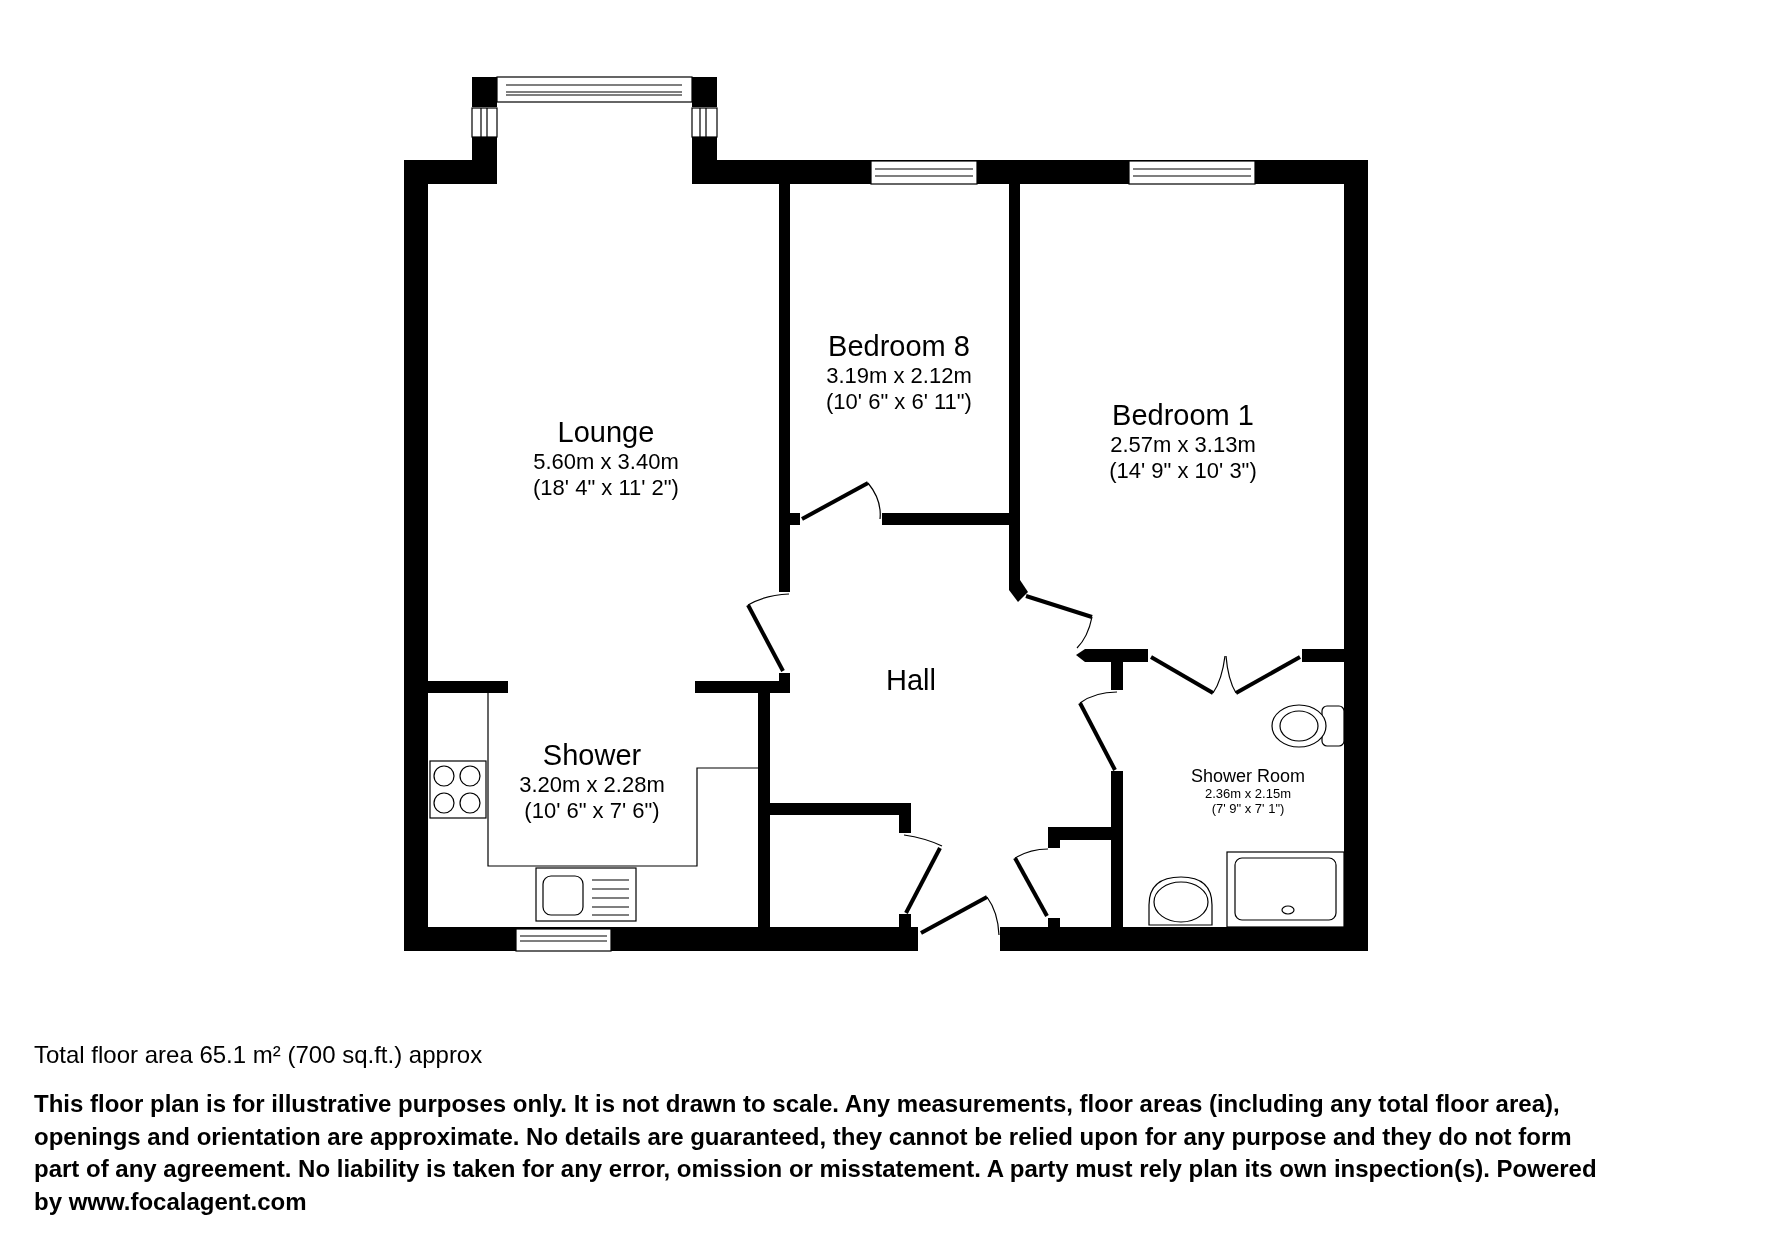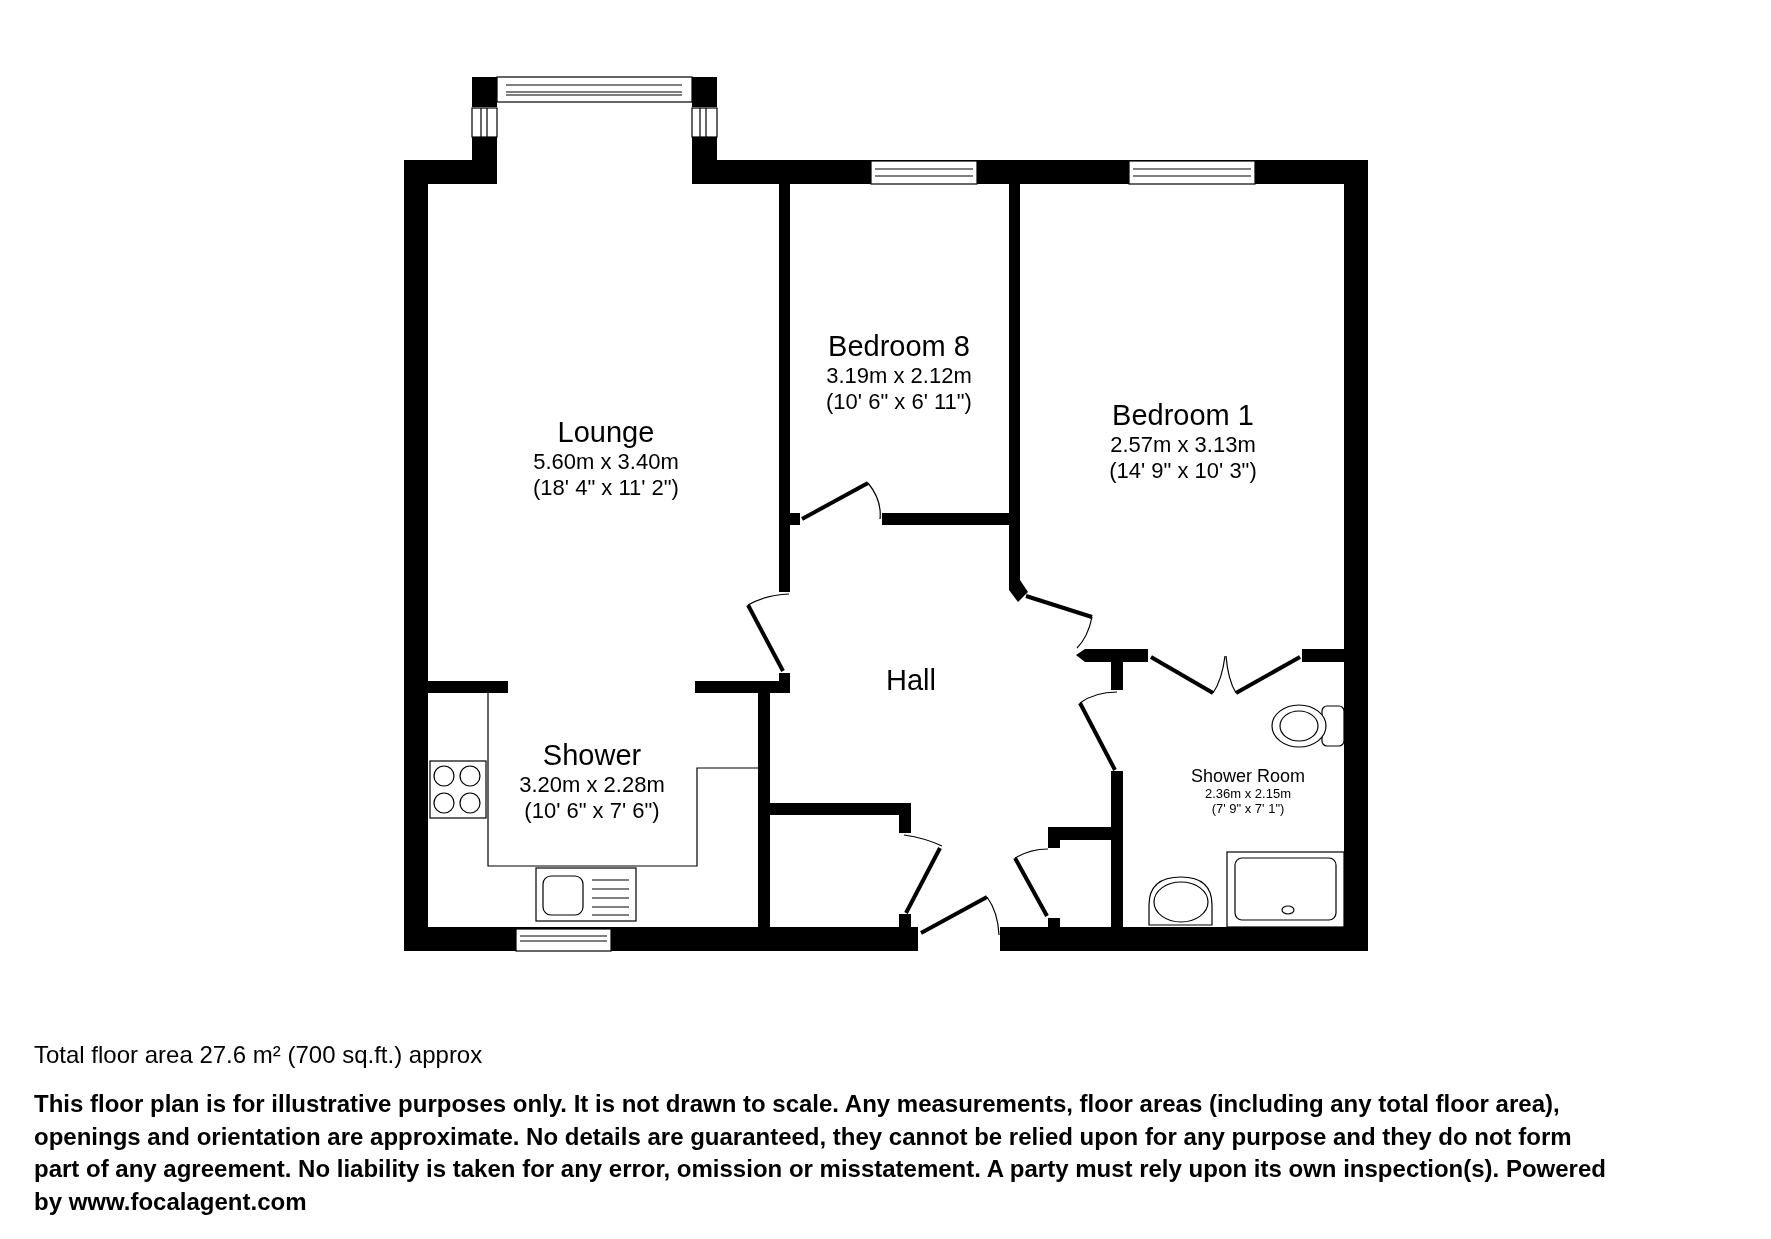--- a/index.html
+++ b/index.html
@@ -193,20 +193,20 @@
 <div class="room-label hall" style="left:911px; top:664px;">
   <span class="room-name">Hall</span>
 </div>
 
 <div class="room-label small" style="left:1248px; top:766px;">
   <span class="room-name">Shower Room</span>
   <span class="room-dim">2.36m x 2.15m</span>
   <span class="room-dim">(7' 9" x 7' 1")</span>
 </div>
 
-<div class="footer" id="total-area">Total floor area 27.6 m² (700 sq.ft.) approx</div>
+<div class="footer" id="total-area">Total floor area 65.1 m² (700 sq.ft.) approx</div>
 
 <div class="footer" id="disclaimer">
   <span>This floor plan is for illustrative purposes only. It is not drawn to scale. Any measurements, floor areas (including any total floor area),</span>
   <span>openings and orientation are approximate. No details are guaranteed, they cannot be relied upon for any purpose and they do not form</span>
-  <span>part of any agreement. No liability is taken for any error, omission or misstatement. A party must rely upon its own inspection(s). Powered</span>
+  <span>part of any agreement. No liability is taken for any error, omission or misstatement. A party must rely plan its own inspection(s). Powered</span>
   <span>by www.focalagent.com</span>
 </div>
 
 </body></html>

